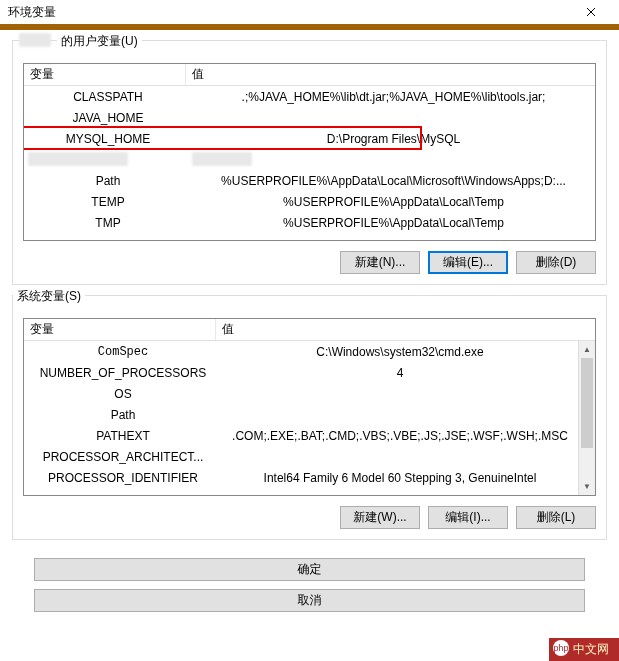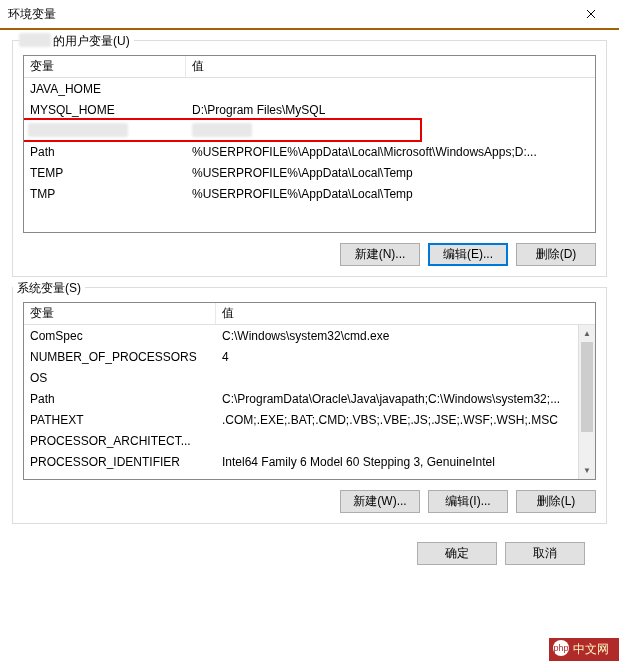--- a/index.html
+++ b/index.html
@@ -7,21 +7,21 @@
       font-family: "Microsoft YaHei", "Segoe UI", sans-serif;
       font-size: 12px;
       background: #fff;
       width: 619px;
       height: 661px;
       overflow: hidden;
       color: #000;
     }
     .titlebar {
       height: 30px;
-      border-bottom: 2px solid #a16207;
+      border-bottom: 6px solid #a16207;
       display: flex;
       align-items: center;
       padding: 0 8px;
       justify-content: space-between;
     }
     .titlebar .title { font-size: 12px; }
     .close-btn {
       width: 40px; height: 28px;
       display: flex; align-items: center; justify-content: center;
       cursor: pointer;
@@ -41,21 +41,22 @@
       padding: 0 4px;
       font-size: 12px;
     }
     .var-table {
       border: 1px solid #888;
       background: #fff;
       width: 100%;
       height: 178px;
       display: flex;
       flex-direction: column;
-      margin-top: 4px;
+      margin-top: 12px;
+      text-align: center;
     }
     .var-header {
       display: flex;
       border-bottom: 1px solid #e0e0e0;
       background: #fff;
       height: 22px;
       align-items: center;
     }
     .col-name { width: 162px; padding-left: 6px; border-right: 1px solid #e8e8e8; height: 100%; display: flex; align-items: center; }
     .col-value { flex: 1; padding-left: 6px; height: 100%; display: flex; align-items: center; }
@@ -96,20 +97,21 @@
     }
     .btn.focus {
       border: 2px solid #0078d7;
       padding: 0 11px;
     }
     .footer {
       display: flex;
       justify-content: flex-end;
       gap: 8px;
       padding: 8px 22px;
+      flex-direction: column;
     }
     .scrollbar {
       position: absolute;
       right: 0; top: 0; bottom: 0;
       width: 17px;
       background: #f0f0f0;
       border-left: 1px solid #ddd;
     }
     .scroll-arrow {
       height: 17px;
@@ -158,31 +160,35 @@
   <div class="close-btn">
     <svg viewBox="0 0 10 10">
         <path d="M1 1 L9 9 M9 1 L1 9" stroke="#000" stroke-width="1"></path>
       </svg>
   </div>
 </div>
 
 <div class="content">
 
   <div class="group" style="position:relative;">
-    <span class="group-label" style="left:36px;">
+    <span class="group-label" style="left:44px;">
       <span>的用户变量(U)</span>
     </span>
     <div class="blur-block" style="left:6px;top:-8px;width:32px;height:14px;"></div>
 
     <div class="var-table">
       <div class="var-header">
         <div class="col-name">变量</div>
         <div class="col-value">值</div>
       </div>
       <div class="var-body">
+        <div class="var-row">
+            <div class="cell-name">CLASSPATH</div>
+            <div class="cell-value">.;%JAVA_HOME%\lib\dt.jar;%JAVA_HOME%\lib\tools.jar;</div>
+          </div>
         <div class="var-row">
             <div class="cell-name">JAVA_HOME</div>
           </div>
         <div class="var-row">
             <div class="cell-name">MYSQL_HOME</div>
             <div class="cell-value">D:\Program Files\MySQL</div>
           </div>
         <div class="var-row" style="position:relative;">
           <div class="cell-name"></div>
           <div class="cell-value"></div>
@@ -216,33 +222,32 @@
   <div class="group">
     <span class="group-label">系统变量(S)</span>
 
     <div class="var-table sys-table">
       <div class="var-header">
         <div class="col-name" style="width:192px;">变量</div>
         <div class="col-value">值</div>
       </div>
       <div class="var-body">
         <div class="var-row">
-            <div class="cell-name" style="width:192px;">ComSpec</div>
+            <div class="cell-name" style="width:192px;font-family:Liberation Mono, monospace;">ComSpec</div>
             <div class="cell-value">C:\Windows\system32\cmd.exe</div>
           </div>
         <div class="var-row">
             <div class="cell-name" style="width:192px;">NUMBER_OF_PROCESSORS</div>
             <div class="cell-value">4</div>
           </div>
         <div class="var-row">
             <div class="cell-name" style="width:192px;">OS</div>
           </div>
         <div class="var-row">
             <div class="cell-name" style="width:192px;">Path</div>
-            <div class="cell-value">C:\ProgramData\Oracle\Java\javapath;C:\Windows\system32;...</div>
           </div>
         <div class="var-row">
             <div class="cell-name" style="width:192px;">PATHEXT</div>
             <div class="cell-value">.COM;.EXE;.BAT;.CMD;.VBS;.VBE;.JS;.JSE;.WSF;.WSH;.MSC</div>
           </div>
         <div class="var-row">
             <div class="cell-name" style="width:192px;">PROCESSOR_ARCHITECT...</div>
           </div>
         <div class="var-row">
             <div class="cell-name" style="width:192px;">PROCESSOR_IDENTIFIER</div>

